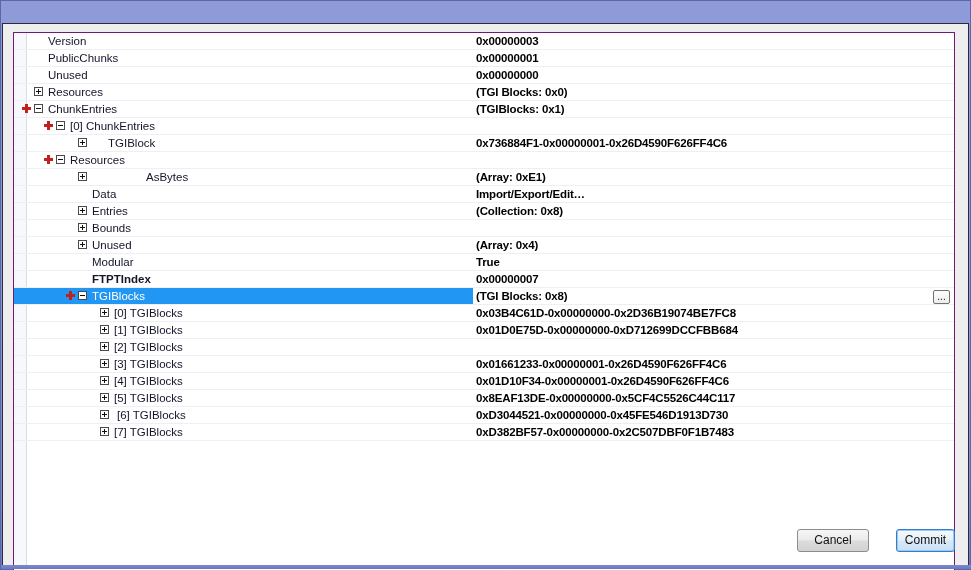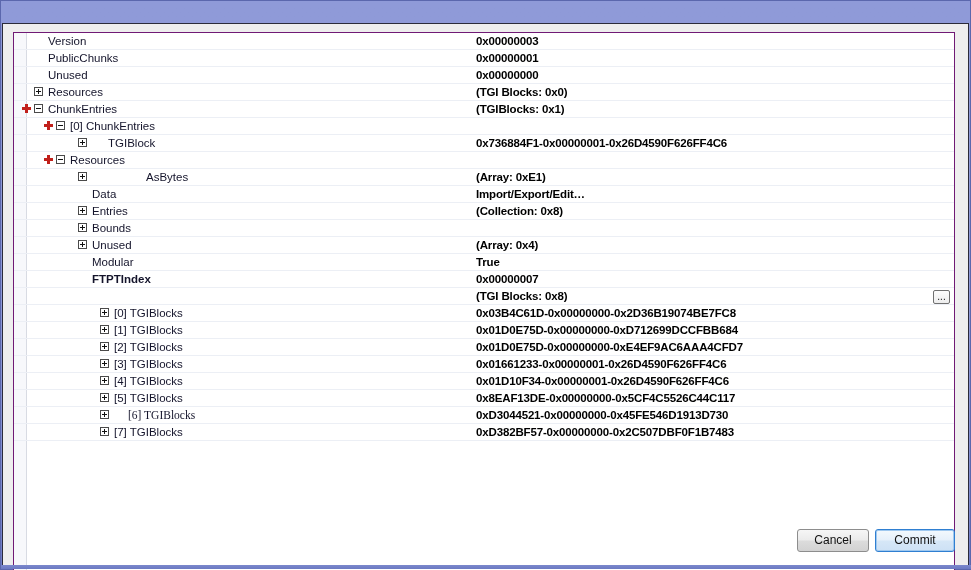--- a/index.html
+++ b/index.html
@@ -107,21 +107,21 @@
   
   .btn{
     position:absolute;bottom:14px;height:23px;width:72px;
     box-sizing:border-box;font-size:12px;color:#111;
     text-align:center;line-height:21px;cursor:pointer;
     border:1px solid #8d8d8d;border-radius:3px;
     background:linear-gradient(180deg,#f6f6f6 0%,#ebebeb 48%,#dcdcdc 52%,#d2d2d2 100%);
   }
   #cancel-button{right:99px;}
   #commit-button{
-    right:13px;width:80px;
+    right:13px;width:59px;
     border:1px solid #2f7fd1;
     box-shadow:0 0 0 1px #9fc8ef inset;
     background:linear-gradient(180deg,#f4f9fd 0%,#e6f0fa 48%,#d6e7f7 52%,#cde1f5 100%);
     text-align:center;
   }
   #bottom-strip{
     position:absolute;left:0;bottom:0;width:971px;height:4px;
     background:linear-gradient(180deg,#7b88cc 0%,#6b79c2 100%);
   }
 </style>
@@ -232,20 +232,25 @@
             </div>
             <div class="val-cell">True</div>
           </div>
           <div class="row">
             <div class="name-cell">
               <span class="label" style="position: absolute; left: 78px; top: 0px; font-weight: bold;">FTPTIndex</span>
             </div>
             <div class="val-cell">0x00000007</div>
           </div>
           <div class="row selected">
+            <div class="name-cell">
+              <span class="addplus" style="left: 52px;"></span>
+              <span class="exp" style="left: 64px;"></span>
+              <span class="label" style="position: absolute; left: 78px; top: 0px;">TGIBlocks</span>
+            </div>
             <div class="val-cell">(TGI Blocks: 0x8)</div>
           </div>
           <div class="row">
             <div class="name-cell">
               <span class="exp plus" style="left: 86px;"></span>
               <span class="label" style="position: absolute; left: 100px; top: 0px;">[0] TGIBlocks</span>
             </div>
             <div class="val-cell">0x03B4C61D-0x00000000-0x2D36B19074BE7FC8</div>
           </div>
           <div class="row">
@@ -253,21 +258,20 @@
               <span class="exp plus" style="left: 86px;"></span>
               <span class="label" style="position: absolute; left: 100px; top: 0px;">[1] TGIBlocks</span>
             </div>
             <div class="val-cell">0x01D0E75D-0x00000000-0xD712699DCCFBB684</div>
           </div>
           <div class="row">
             <div class="name-cell">
               <span class="exp plus" style="left: 86px;"></span>
               <span class="label" style="position: absolute; left: 100px; top: 0px;">[2] TGIBlocks</span>
             </div>
-            <div class="val-cell">0x01D0E75D-0x00000000-0xE4EF9AC6AAA4CFD7</div>
           </div>
           <div class="row">
             <div class="name-cell">
               <span class="exp plus" style="left: 86px;"></span>
               <span class="label" style="position: absolute; left: 100px; top: 0px;">[3] TGIBlocks</span>
             </div>
             <div class="val-cell">0x01661233-0x00000001-0x26D4590F626FF4C6</div>
           </div>
           <div class="row">
             <div class="name-cell">
@@ -279,21 +283,21 @@
           <div class="row">
             <div class="name-cell">
               <span class="exp plus" style="left: 86px;"></span>
               <span class="label" style="position: absolute; left: 100px; top: 0px;">[5] TGIBlocks</span>
             </div>
             <div class="val-cell">0x8EAF13DE-0x00000000-0x5CF4C5526C44C117</div>
           </div>
           <div class="row">
             <div class="name-cell">
               <span class="exp plus" style="left: 86px;"></span>
-              <span class="label" style="position: absolute; left: 114px; top: 0px; font-family: Liberation Serif, serif;">[6] TGIBlocks</span>
+              <span class="label" style="position: absolute; left: 103px; top: 0px;">[6] TGIBlocks</span>
             </div>
             <div class="val-cell">0xD3044521-0x00000000-0x45FE546D1913D730</div>
           </div>
           <div class="row">
             <div class="name-cell">
               <span class="exp plus" style="left: 86px;"></span>
               <span class="label" style="position: absolute; left: 100px; top: 0px;">[7] TGIBlocks</span>
             </div>
             <div class="val-cell">0xD382BF57-0x00000000-0x2C507DBF0F1B7483</div>
           </div>

